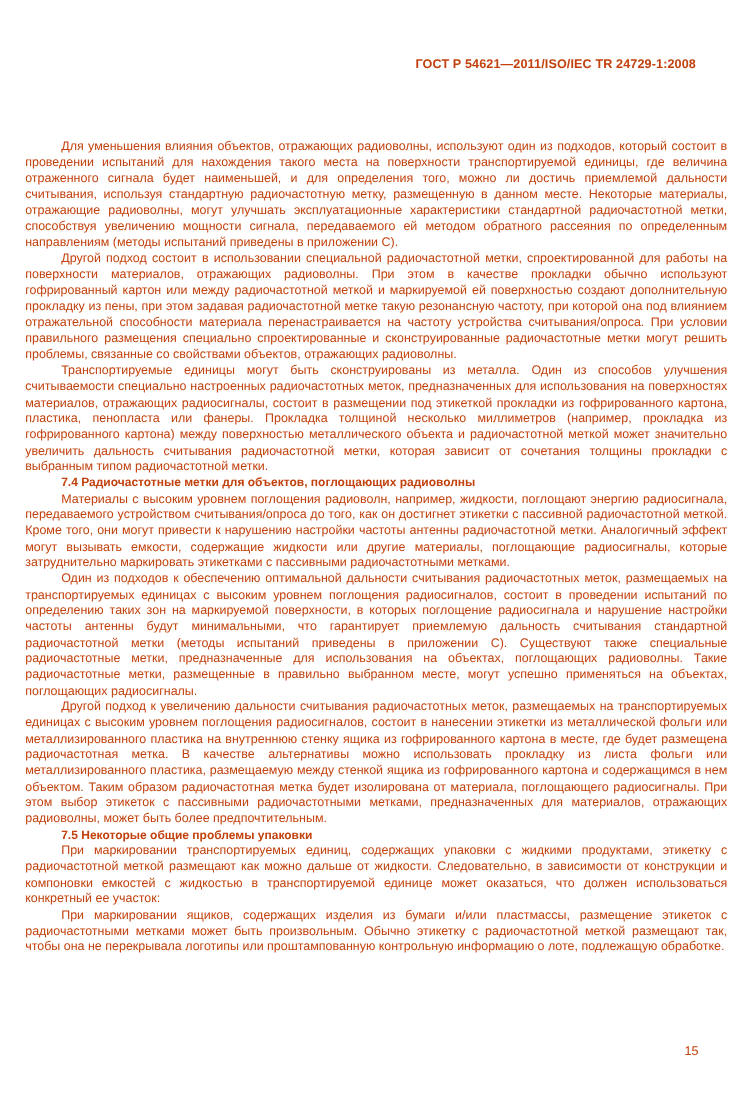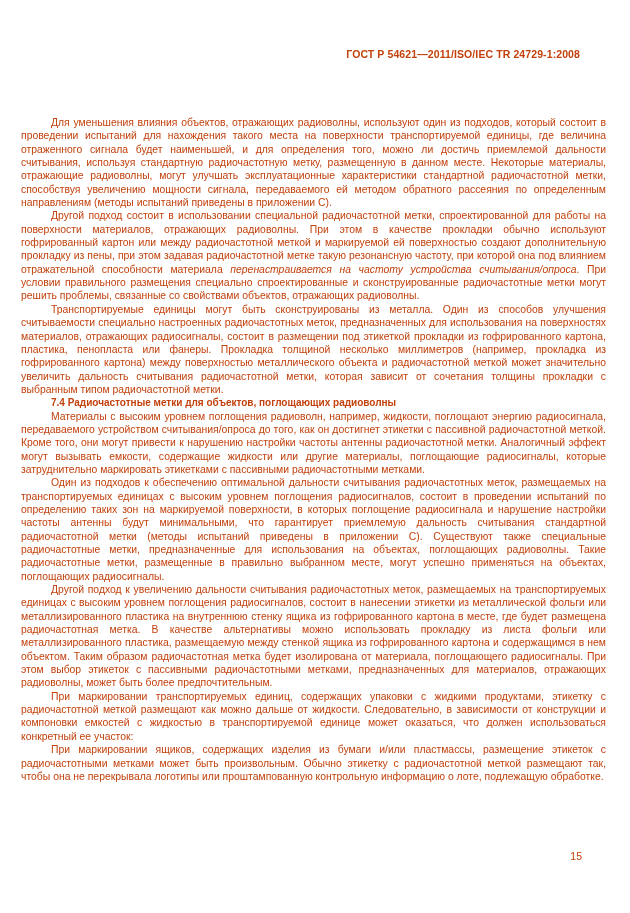--- a/index.html
+++ b/index.html
@@ -44,25 +44,24 @@
     text-indent: 30px;
   }
   .body-text .section-heading {
     margin: 0;
     text-indent: 30px;
     font-weight: bold;
     font-size: 10px;
     line-height: 13.35px;
   }
   .italic {
-    font-style: italic;
   }
   .page-number {
     position: absolute;
-    top: 850px;
+    top: 870px;
     left: 33px;
     width: 549px;
     text-align: right;
     font-size: 10.5px;
   }
 </style>
 </head>
 <body>
 
 <div class="page">
@@ -80,20 +79,21 @@
     <p>Транспортируемые единицы могут быть сконструированы из металла. Один из способов улучшения считываемости специально настроенных радиочастотных меток, предназначенных для использования на поверхностях материалов, отражающих радиосигналы, состоит в размещении под этикеткой прокладки из гофрированного картона, пластика, пенопласта или фанеры. Прокладка толщиной несколько миллиметров (например, прокладка из гофрированного картона) между поверхностью металлического объекта и радиочастотной меткой может значительно увеличить дальность считывания радиочастотной метки, которая зависит от сочетания толщины прокладки с выбранным типом радиочастотной метки.</p>
 
     <p class="section-heading">7.4 Радиочастотные метки для объектов, поглощающих радиоволны</p>
 
     <p>Материалы с высоким уровнем поглощения радиоволн, например, жидкости, поглощают энергию радиосигнала, передаваемого устройством считывания/опроса до того, как он достигнет этикетки с пассивной радиочастотной меткой. Кроме того, они могут привести к нарушению настройки частоты антенны радиочастотной метки. Аналогичный эффект могут вызывать емкости, содержащие жидкости или другие материалы, поглощающие радиосигналы, которые затруднительно маркировать этикетками с пассивными радиочастотными метками.</p>
 
     <p>Один из подходов к обеспечению оптимальной дальности считывания радиочастотных меток, размещаемых на транспортируемых единицах с высоким уровнем поглощения радиосигналов, состоит в проведении испытаний по определению таких зон на маркируемой поверхности, в которых поглощение радиосигнала и нарушение настройки частоты антенны будут минимальными, что гарантирует приемлемую дальность считывания стандартной радиочастотной метки (методы испытаний приведены в приложении С). Существуют также специальные радиочастотные метки, предназначенные для использования на объектах, поглощающих радиоволны. Такие радиочастотные метки, размещенные в правильно выбранном месте, могут успешно применяться на объектах, поглощающих радиосигналы.</p>
 
     <p>Другой подход к увеличению дальности считывания радиочастотных меток, размещаемых на транспортируемых единицах с высоким уровнем поглощения радиосигналов, состоит в нанесении этикетки из металлической фольги или металлизированного пластика на внутреннюю стенку ящика из гофрированного картона в месте, где будет размещена радиочастотная метка. В качестве альтернативы можно использовать прокладку из листа фольги или металлизированного пластика, размещаемую между стенкой ящика из гофрированного картона и содержащимся в нем объектом. Таким образом радиочастотная метка будет изолирована от материала, поглощающего радиосигналы. При этом выбор этикеток с пассивными радиочастотными метками, предназначенных для материалов, отражающих радиоволны, может быть более предпочтительным.</p>
 
+    <p class="section-heading">7.5 Некоторые общие проблемы упаковки</p>
 
     <p>При маркировании транспортируемых единиц, содержащих упаковки с жидкими продуктами, этикетку с радиочастотной меткой размещают как можно дальше от жидкости. Следовательно, в зависимости от конструкции и компоновки емкостей с жидкостью в транспортируемой единице может оказаться, что должен использоваться конкретный ее участок:</p>
 
     <p>При маркировании ящиков, содержащих изделия из бумаги и/или пластмассы, размещение этикеток с радиочастотными метками может быть произвольным. Обычно этикетку с радиочастотной меткой размещают так, чтобы она не перекрывала логотипы или проштампованную контрольную информацию о лоте, подлежащую обработке.</p>
 
   </div>
 
   <div class="page-number">
     <span>15</span>
   </div>

